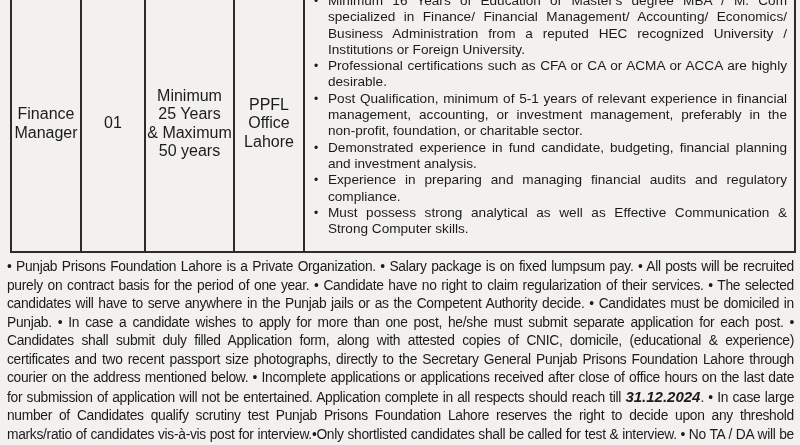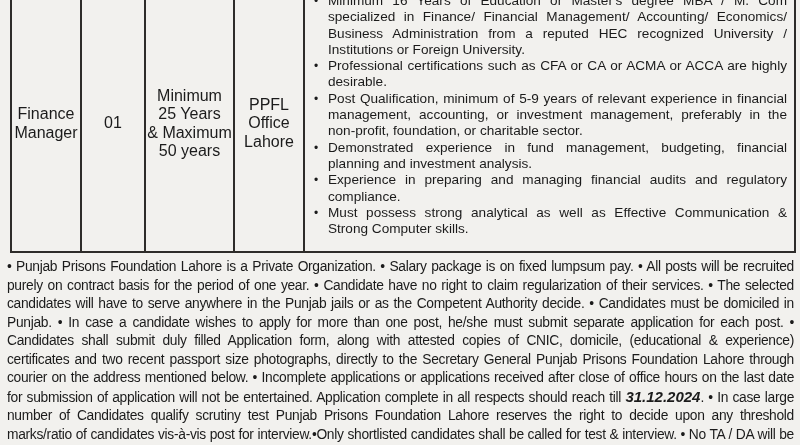--- a/index.html
+++ b/index.html
@@ -89,22 +89,22 @@
 25 Years
 &amp; Maximum
 50 years</div>
     <div class="cell c-loc">PPFL
 Office
 Lahore</div>
     <div class="cell c-qual">
       <ul class="qual-list" id="qual-list">
           <li><span class="blt">•</span><span>Minimum 16 Years of Education or Master's degree MBA / M. Com specialized in Finance/ Financial Management/ Accounting/ Economics/ Business Administration from a reputed HEC recognized University / Institutions or Foreign University.</span></li>
           <li><span class="blt">•</span><span>Professional certifications such as CFA or CA or ACMA or ACCA are highly desirable.</span></li>
-          <li><span class="blt">•</span><span>Post Qualification, minimum of 5-9 years of relevant experience in financial management, accounting, or investment management, preferably in the non-profit, foundation, or charitable sector.</span></li>
-          <li><span class="blt">•</span><span>Demonstrated experience in fund management, budgeting, financial planning and investment analysis.</span></li>
+          <li><span class="blt">•</span><span>Post Qualification, minimum of 5-1 years of relevant experience in financial management, accounting, or investment management, preferably in the non-profit, foundation, or charitable sector.</span></li>
+          <li><span class="blt">•</span><span>Demonstrated experience in fund candidate, budgeting, financial planning and investment analysis.</span></li>
           <li><span class="blt">•</span><span>Experience in preparing and managing financial audits and regulatory compliance.</span></li>
           <li><span class="blt">•</span><span>Must possess strong analytical as well as Effective Communication &amp; Strong Computer skills.</span></li>
         </ul>
     </div>
   </div>
 
   <p class="notes" id="notes"><span>• Punjab Prisons Foundation Lahore is a Private Organization. • Salary package is on fixed lumpsum pay. • All posts will be recruited purely on contract basis for the period of one year. • Candidate have no right to claim regularization of their services. • The selected candidates will have to serve anywhere in the Punjab jails or as the Competent Authority decide. • Candidates must be domiciled in Punjab. • In case a candidate wishes to apply for more than one post, he/she must submit separate application for each post. • Candidates shall submit duly filled Application form, along with attested copies of CNIC, domicile, (educational &amp; experience) certificates and two recent passport size photographs, directly to the Secretary General Punjab Prisons Foundation Lahore through courier on the address mentioned below. • Incomplete applications or applications received after close of office hours on the last date for submission of application will not be entertained. Application complete in all respects should reach till </span><b>31.12.2024</b><span>. • In case large number of Candidates qualify scrutiny test Punjab Prisons Foundation Lahore reserves the right to decide upon any threshold marks/ratio of candidates vis-à-vis post for interview.•Only shortlisted candidates shall be called for test &amp; interview. • No TA / DA will be admissible for appearing in test / interview. • Department has the</span></p>
 
 </div>
 

